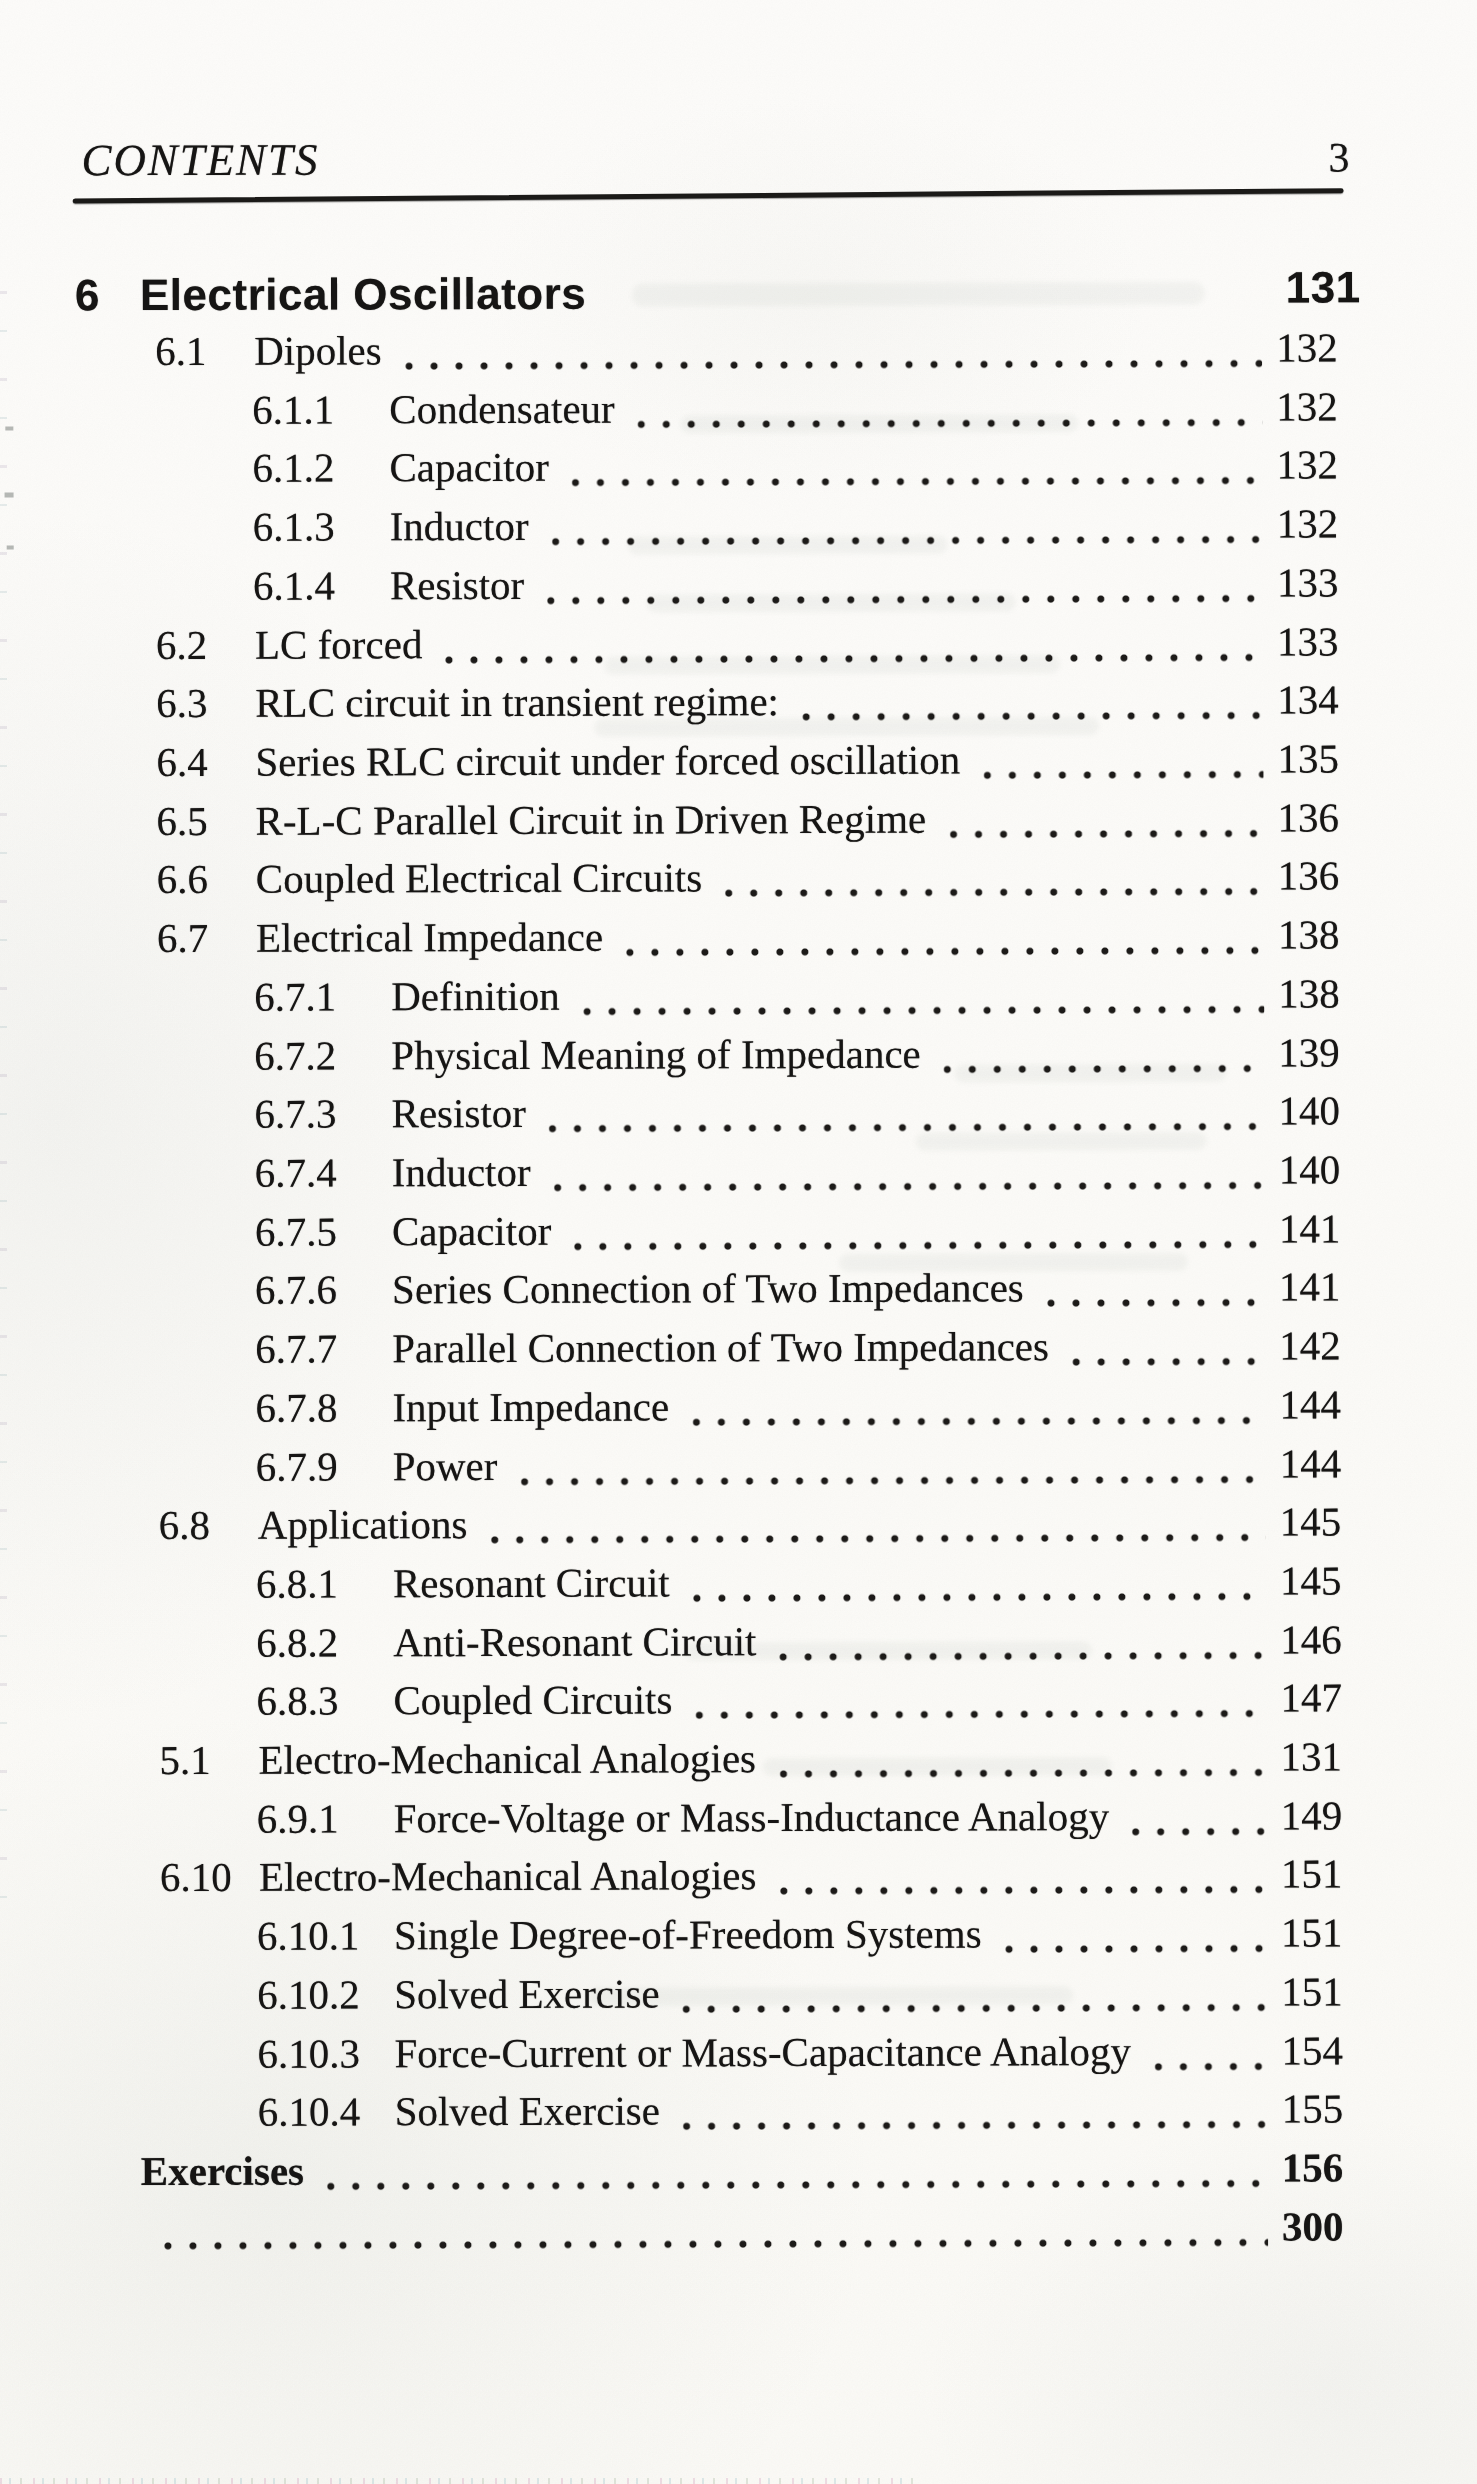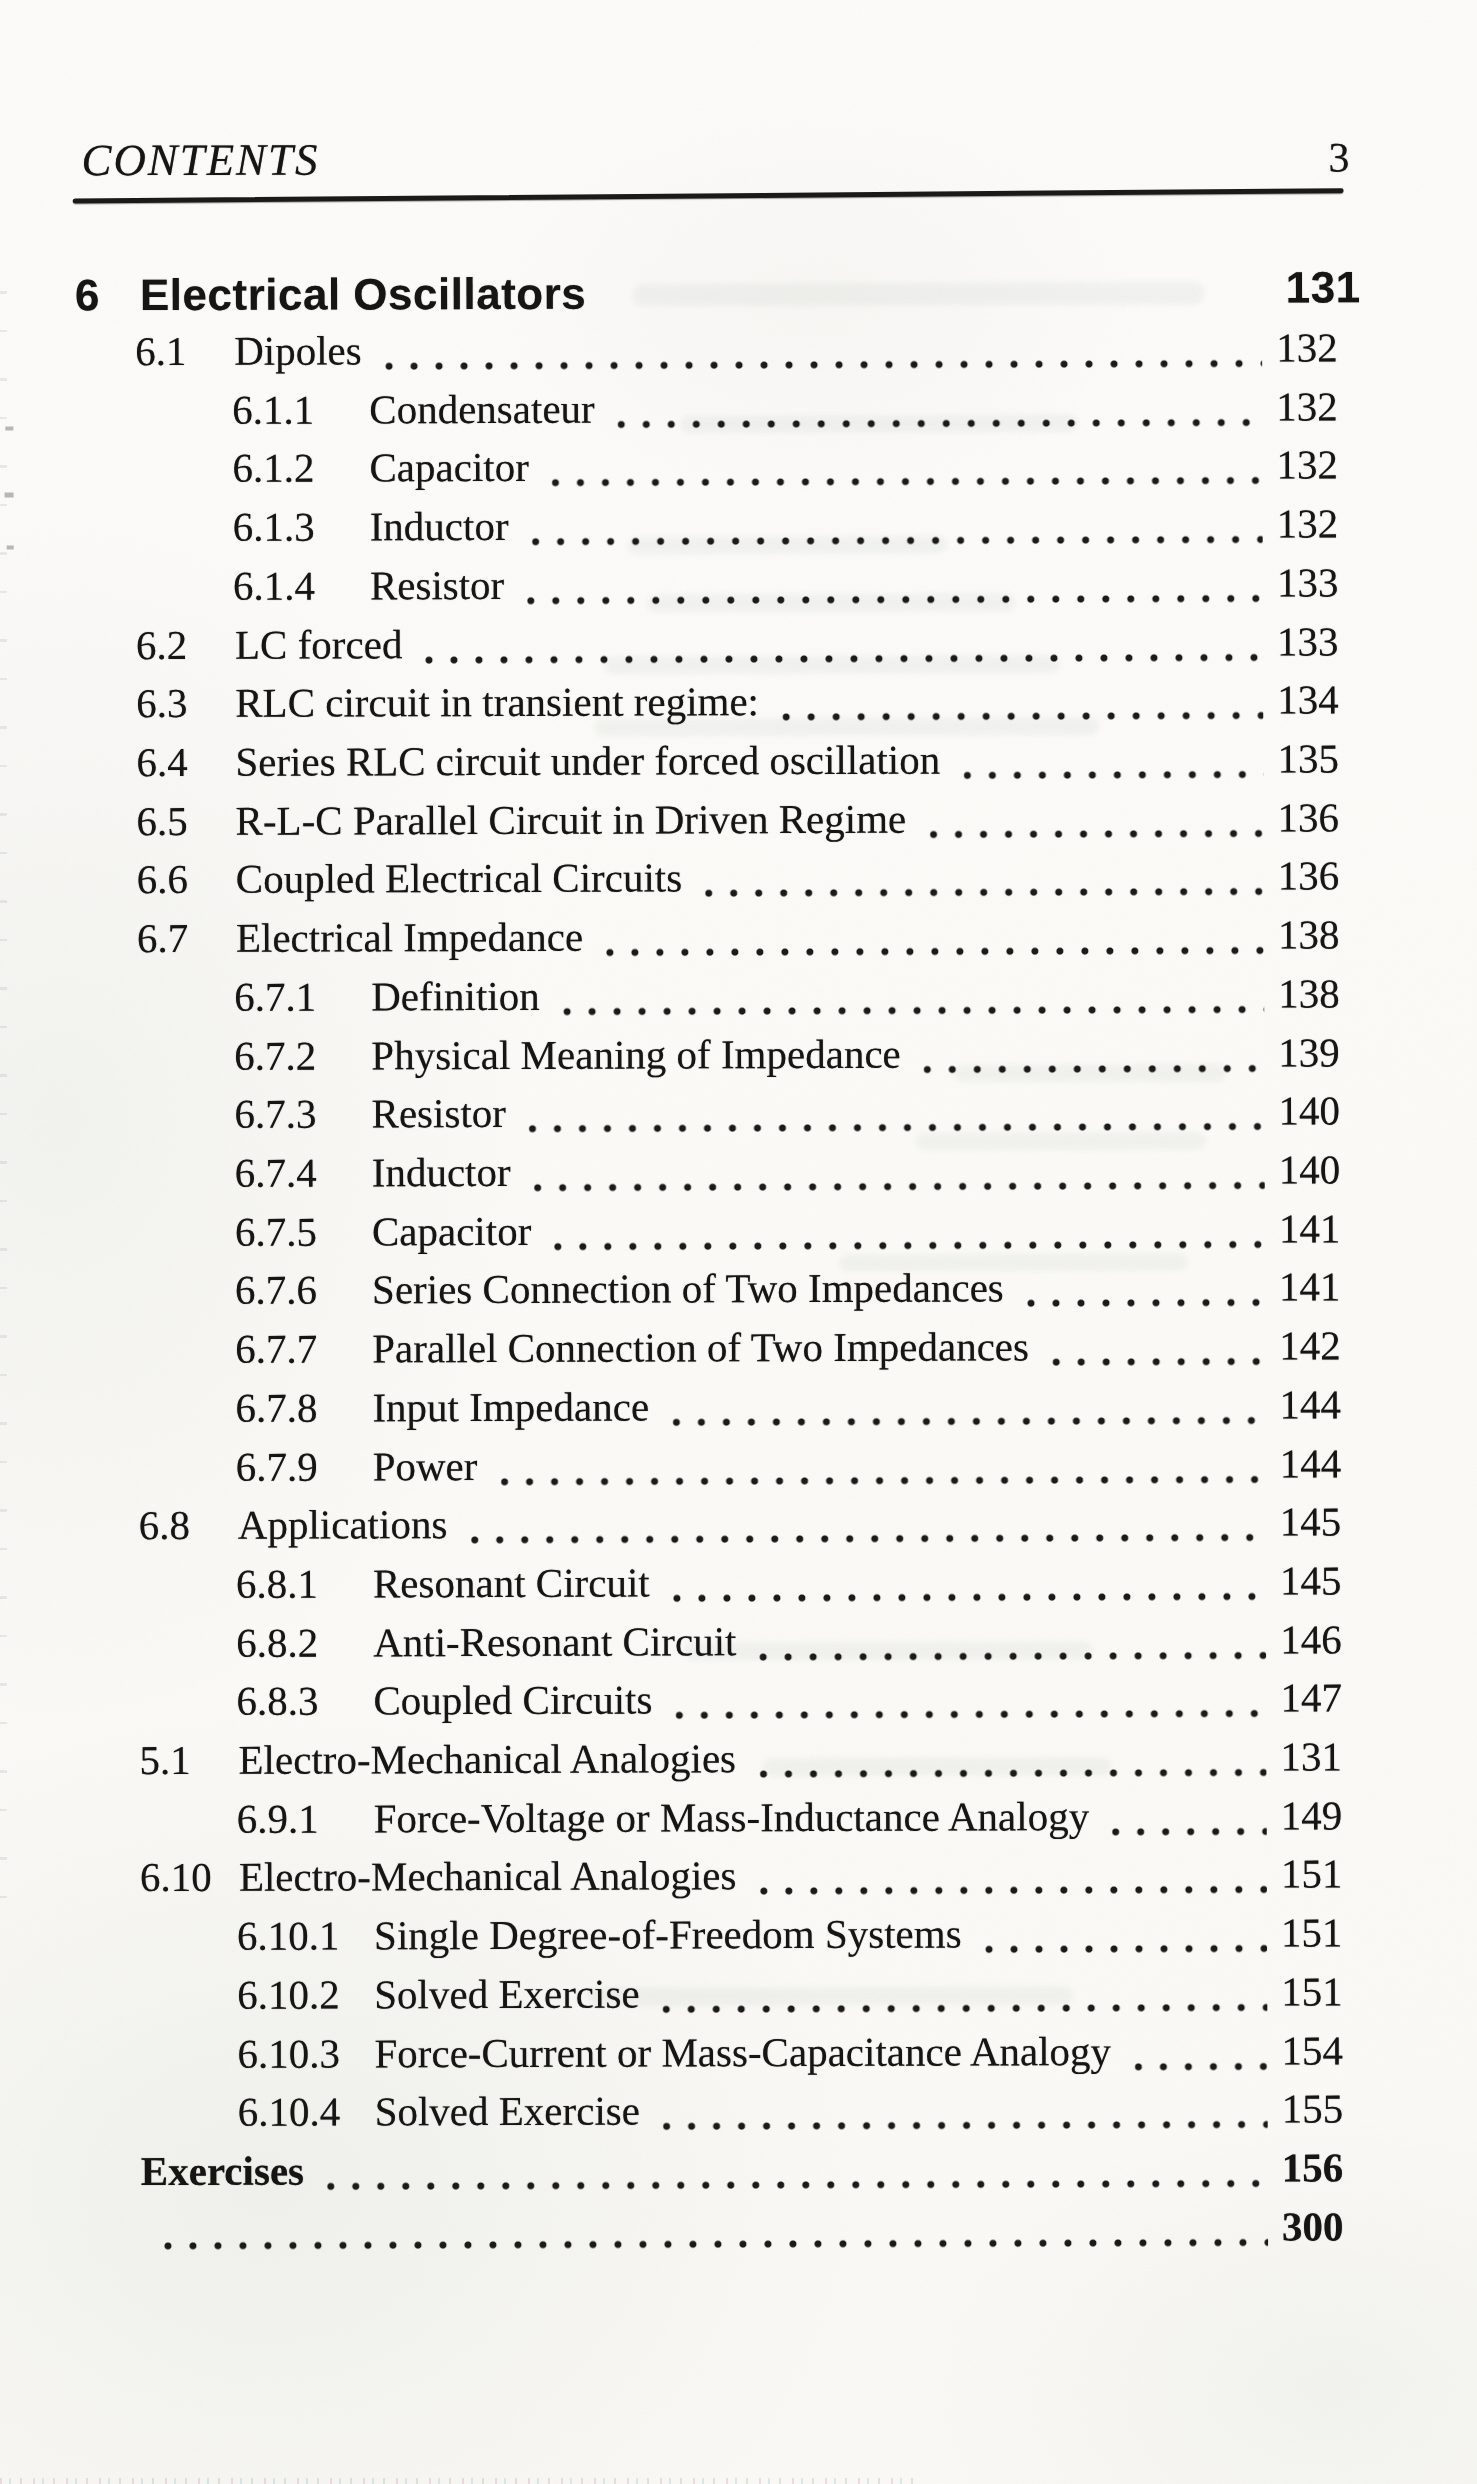--- a/index.html
+++ b/index.html
@@ -37,21 +37,21 @@
   }
   #chapter-number{width:65px;flex:0 0 auto;}
   #chapter-title{flex:1 1 auto;white-space:nowrap;}
   #chapter-page{flex:0 0 auto;text-align:right;position:relative;top:-3.9px;margin-right:-7.8px;}
 
   
   .toc-row{
     position:absolute;left:74px;right:131px;height:54px;
     display:flex;align-items:baseline;font-size:41px;white-space:nowrap;
   }
-  .toc-row .num{flex:0 0 auto;}
+  .toc-row .num{flex:0 0 auto;margin-left:20px;}
   .toc-row .title{flex:0 0 auto;}
   .lvl1{padding-left:60px;}
   .lvl1 .num{width:99px;}
   .lvl2{padding-left:157px;}
   .lvl2 .num{width:137px;}
   .lvl0{padding-left:60px;font-weight:bold;}
   .dots{
     flex:1 1 auto;align-self:flex-end;height:10.7px;
     margin:0 13.6px 8.7px 23px;min-width:0;
     background-image:radial-gradient(circle at 3.9px 4.9px,#1c1a18 3px,rgba(28,26,24,.35) 3.6px,rgba(0,0,0,0) 4.2px);

